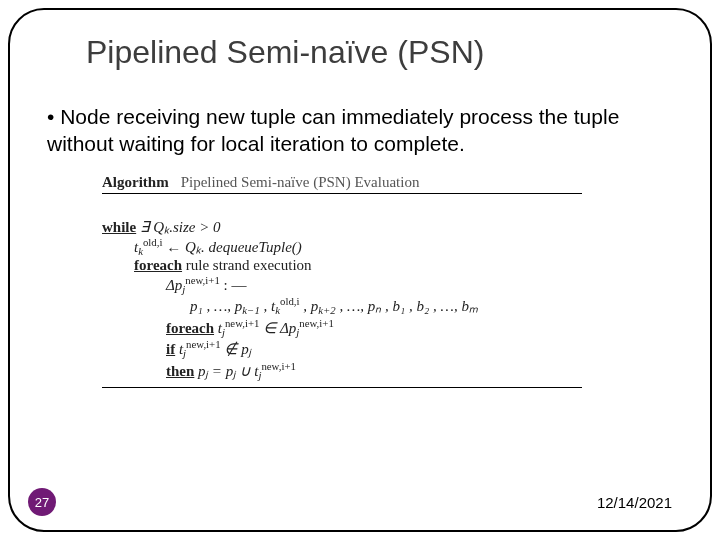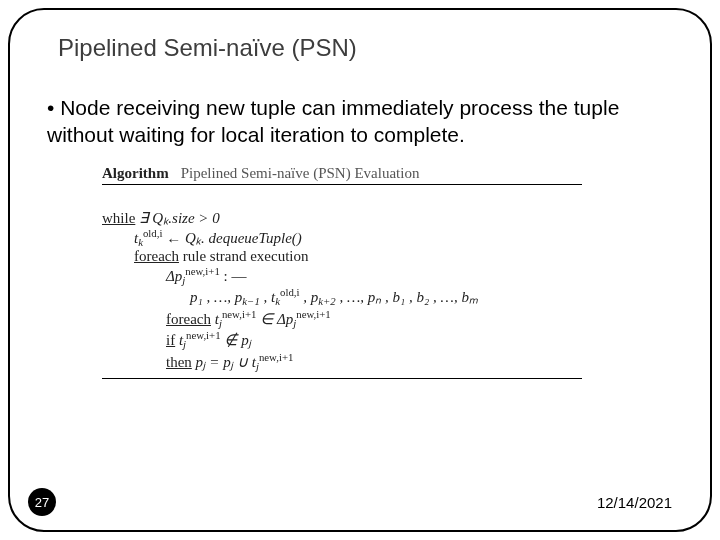--- a/index.html
+++ b/index.html
@@ -13,24 +13,24 @@
     position: absolute;
     left: 8px;
     top: 8px;
     width: 704px;
     height: 524px;
     border: 2px solid #000;
     border-radius: 36px;
     padding: 24px 0 0 0;
   }
   .title {
-    font-size: 24px;
+    font-size: 32px;
     color: #3d3d3d;
     font-weight: 400;
-    padding-left: 48px;
+    padding-left: 76px;
     padding-bottom: 8px;
   }
   .bullet {
     font-size: 21px;
     color: #000;
     padding: 24px 48px 0 37px;
     line-height: 1.3;
   }
   .algo {
     margin: 16px 0 0 92px;
@@ -50,36 +50,36 @@
   .algo .hdr .lbl { font-weight: bold; }
   .algo .hdr .txt { color: #555; }
   .algo .body {
     border-bottom: 1px solid #000;
     padding: 2px 0 6px 0;
   }
   .algo .line { white-space: nowrap; }
   .algo .i1 { padding-left: 32px; }
   .algo .i2 { padding-left: 64px; }
   .algo .i3 { padding-left: 88px; }
-  .kw { font-weight: normal; text-decoration: underline; }
+  .kw { font-weight: bold; text-decoration: underline; }
   .it { font-style: italic; }
   sub { font-size: 0.72em; vertical-align: -0.32em; font-style: italic; }
   sup { font-size: 0.72em; vertical-align: 0.55em; }
   .footer {
     position: absolute;
     left: 0; right: 0; bottom: 14px;
     display: flex;
     justify-content: space-between;
     align-items: center;
     padding: 0 38px 0 18px;
   }
   .badge {
     width: 28px; height: 28px;
     border-radius: 50%;
-    background: #000000;
+    background: #701a75;
     color: #fff;
     font-size: 13px;
     display: flex;
     align-items: center;
     justify-content: center;
   }
   .date { font-size: 15px; color: #000; }
 </style>
 </head>
 <body>

